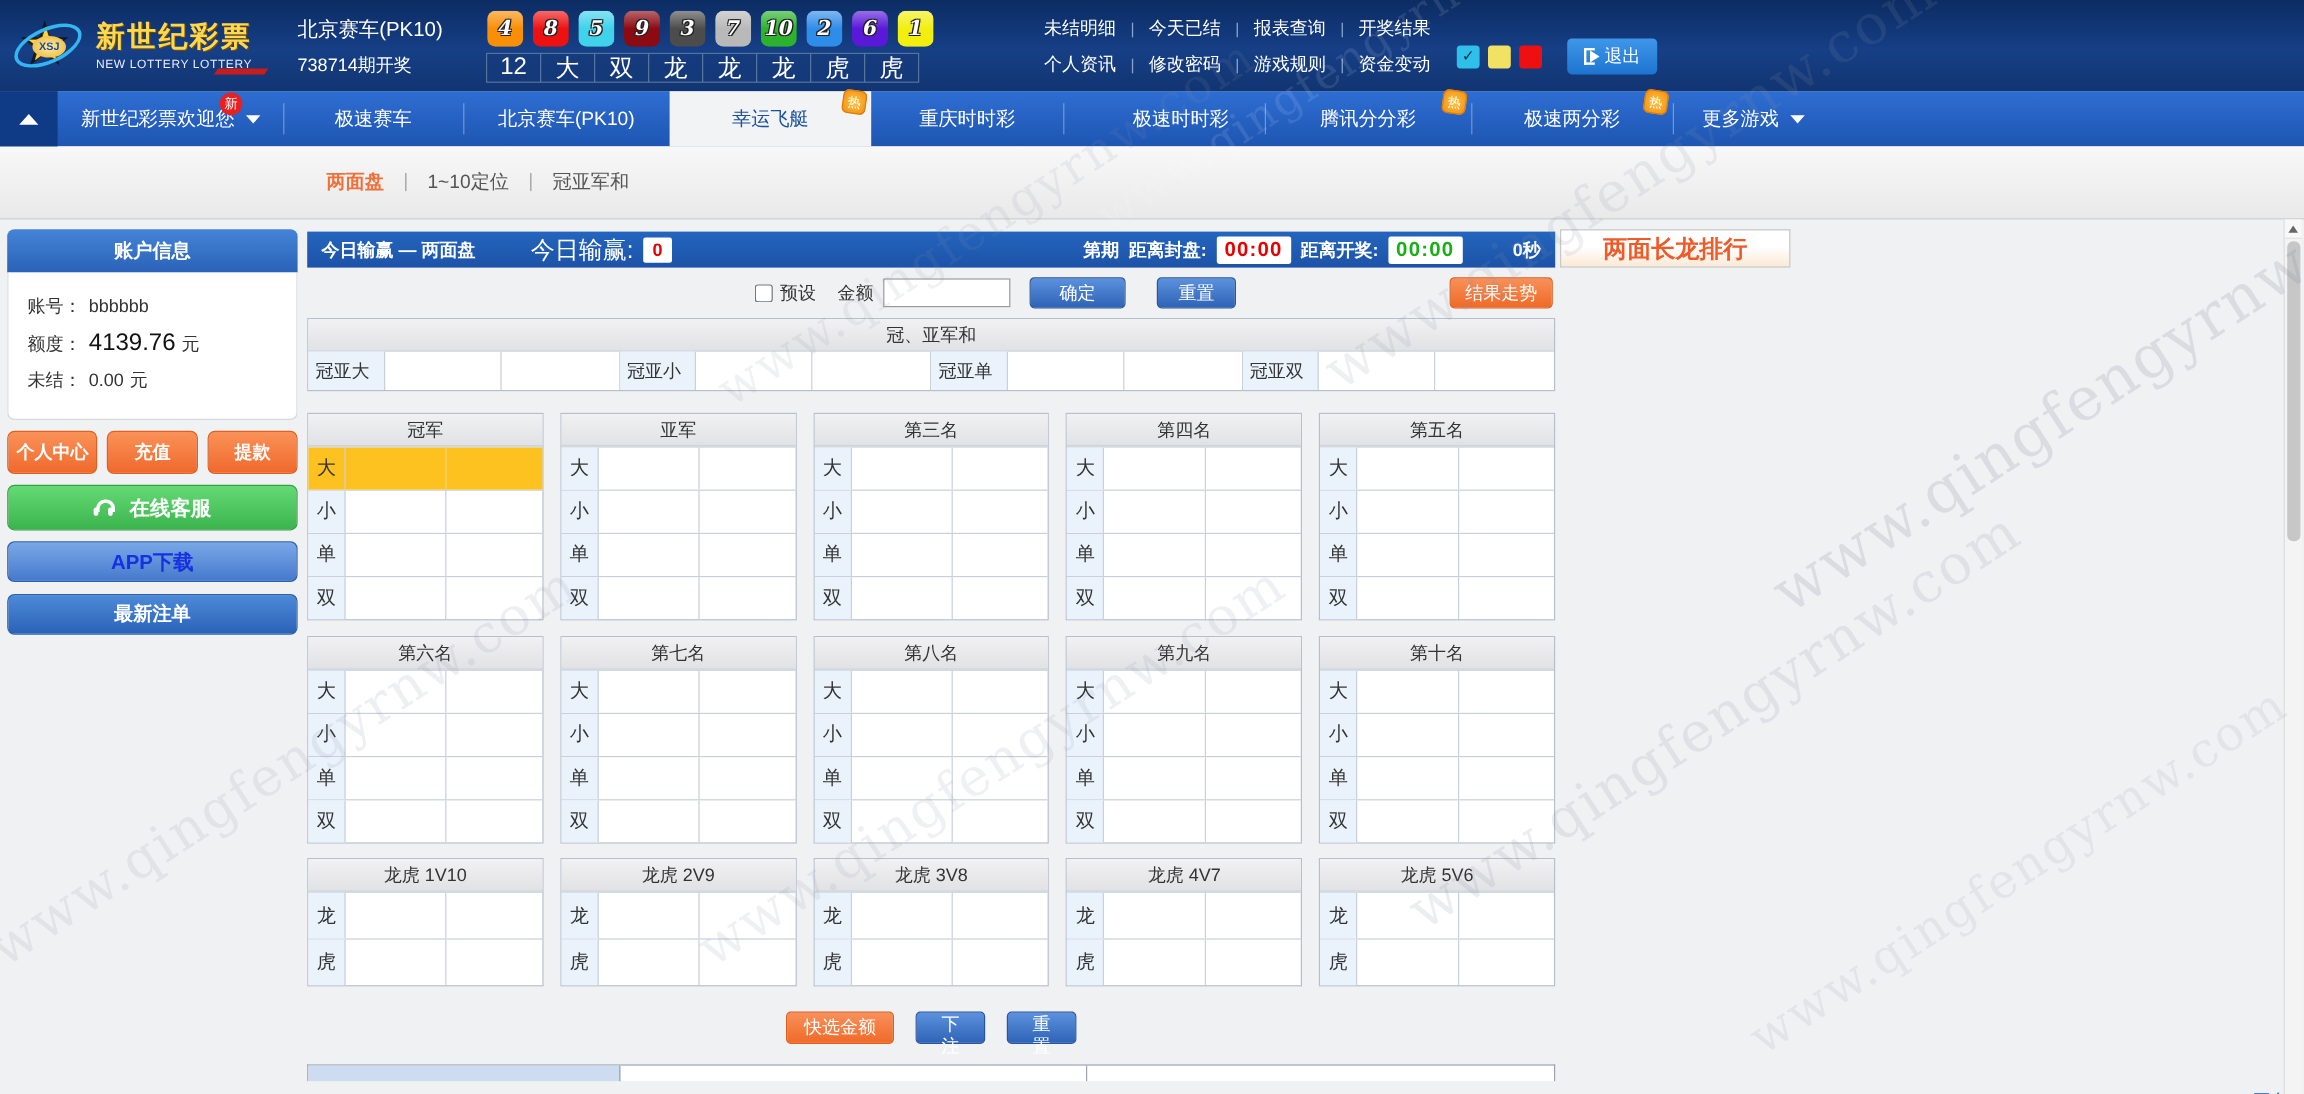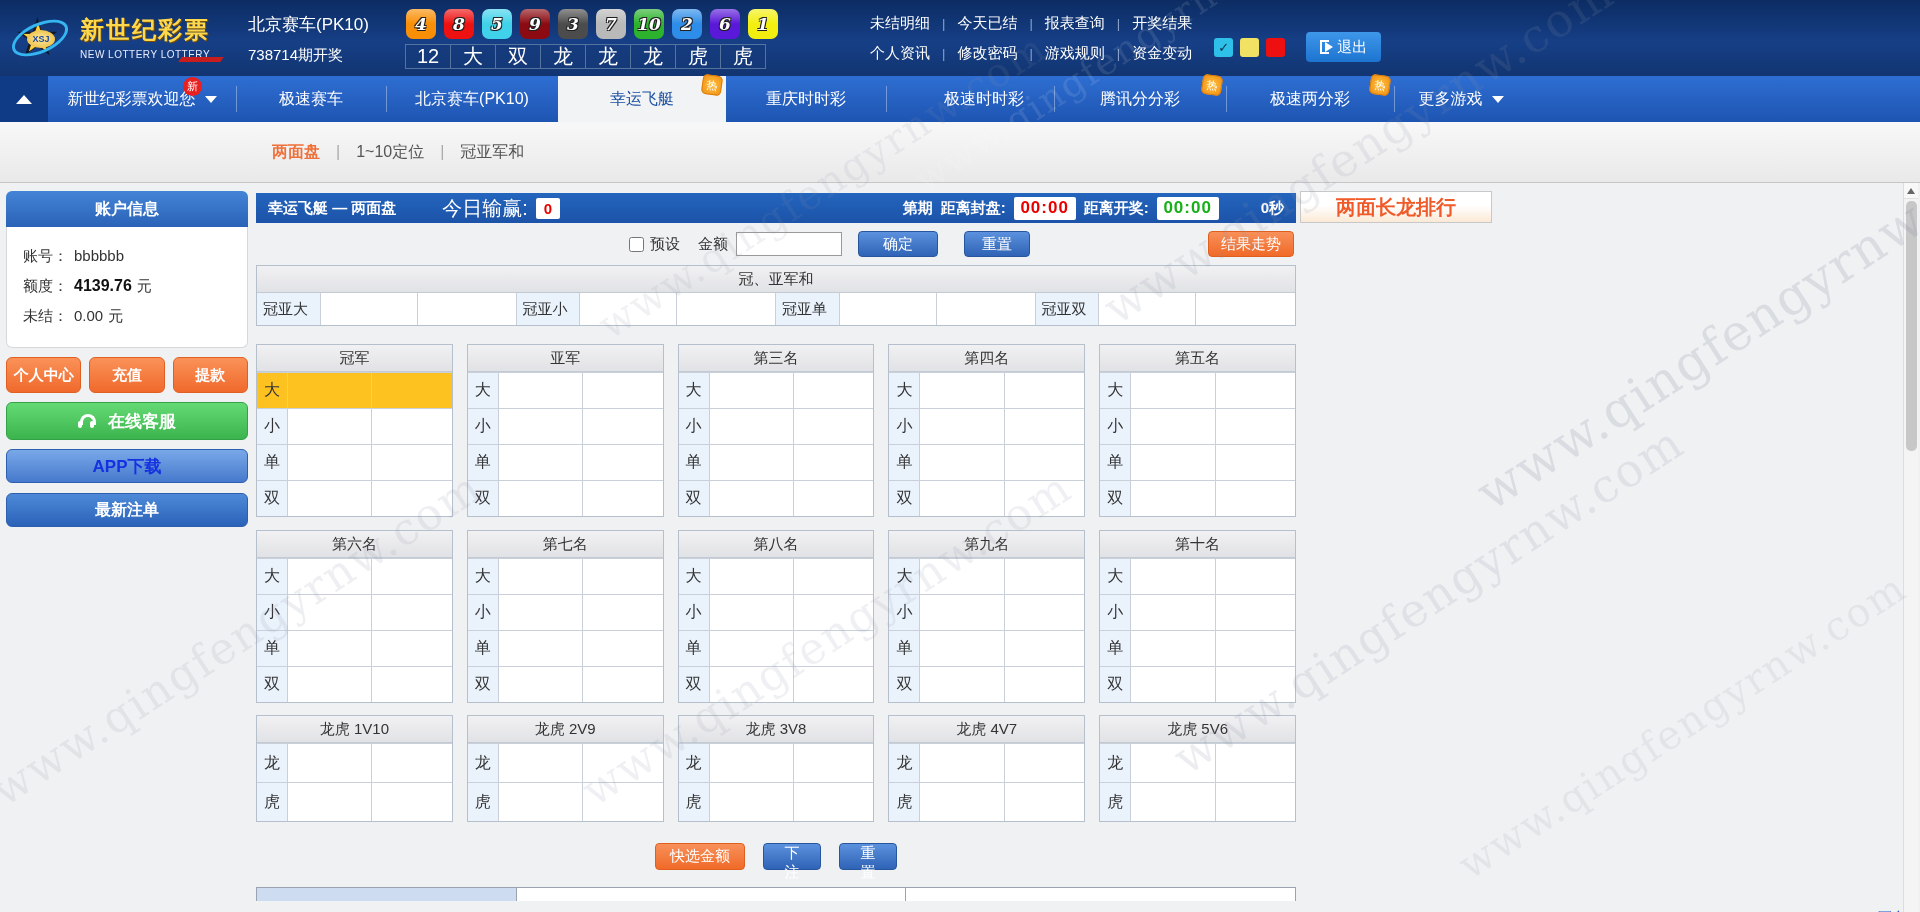--- a/index.html
+++ b/index.html
@@ -68,21 +68,21 @@
   
   .content{position:relative;height:743px;background:#f0f1f3}
 
   
   .sidebar{position:absolute;left:6px;top:8px;width:242px}
   .sb-header{height:36px;border-radius:6px 6px 0 0;background:linear-gradient(#4484d6,#2a62b8);color:#fff;font-size:16px;font-weight:bold;
       display:flex;align-items:center;justify-content:center}
   .sb-info{background:#fff;border:1px solid #d8d8d8;border-top:none;border-radius:0 0 6px 6px;padding:14px 14px 16px 16px;font-size:15px;color:#333}
   .sb-row{display:flex;align-items:baseline;line-height:30px;white-space:nowrap}
   .sb-row .lbl{margin-right:6px}
-  .sb-row .val-b{font-weight:bold;font-size:16px;color:#111}
+  .sb-row .val-b{font-weight:normal;font-size:20px;color:#111}
   .sb-quick{display:flex;gap:8px;margin-top:9px}
   .sb-quick .qbtn{flex:1;height:36px;border:1px solid #e05f22;border-radius:6px;background:linear-gradient(#fa9258,#f0692c);
       color:#fff;font-size:15px;font-weight:bold;display:flex;align-items:center;justify-content:center;cursor:pointer}
   .sb-green{margin-top:9px;height:38px;border:1px solid #33a244;border-radius:6px;background:linear-gradient(#64da74,#3cb44e);
       color:#fff;font-size:17px;font-weight:bold;display:flex;align-items:center;justify-content:center;gap:10px;cursor:pointer}
   .hs{position:relative;width:20px;height:15px;display:inline-block}
   .hs::before{content:"";position:absolute;left:2px;top:0;width:10px;height:8px;border:3px solid #fff;border-bottom:none;border-radius:8px 8px 0 0}
   .hs::after{content:"";position:absolute;left:0;top:7px;width:4px;height:7px;background:#fff;border-radius:2px;box-shadow:12px 0 0 #fff}
   .sb-app{margin-top:9px;height:34px;border:1px solid #2d5fb0;border-radius:6px;background:linear-gradient(#79a8e8,#4679cc);
       color:#1632e0;font-size:17px;font-weight:bold;display:flex;align-items:center;justify-content:center;cursor:pointer}
@@ -316,21 +316,21 @@
         <span class="hs"></span>
         <span>在线客服</span>
       </div>
       <div class="sb-app">APP下载</div>
       <div class="sb-latest">最新注单</div>
     </aside>
 
     <section class="main">
 
       <div class="game-header">
-        <span class="gh-title">幸运飞艇 — 两面盘</span>
+        <span class="gh-title">今日输赢 — 两面盘</span>
         <span class="gh-today">今日输赢:</span>
         <span class="gh-box red-t">0</span>
         <span class="gh-right">
           <span>第期</span>
           <span>距离封盘:</span>
           <span class="gh-timer red-t">00:00</span>
           <span>距离开奖:</span>
           <span class="gh-timer green-t">00:00</span>
           <span class="gh-secs">0秒</span>
         </span>

